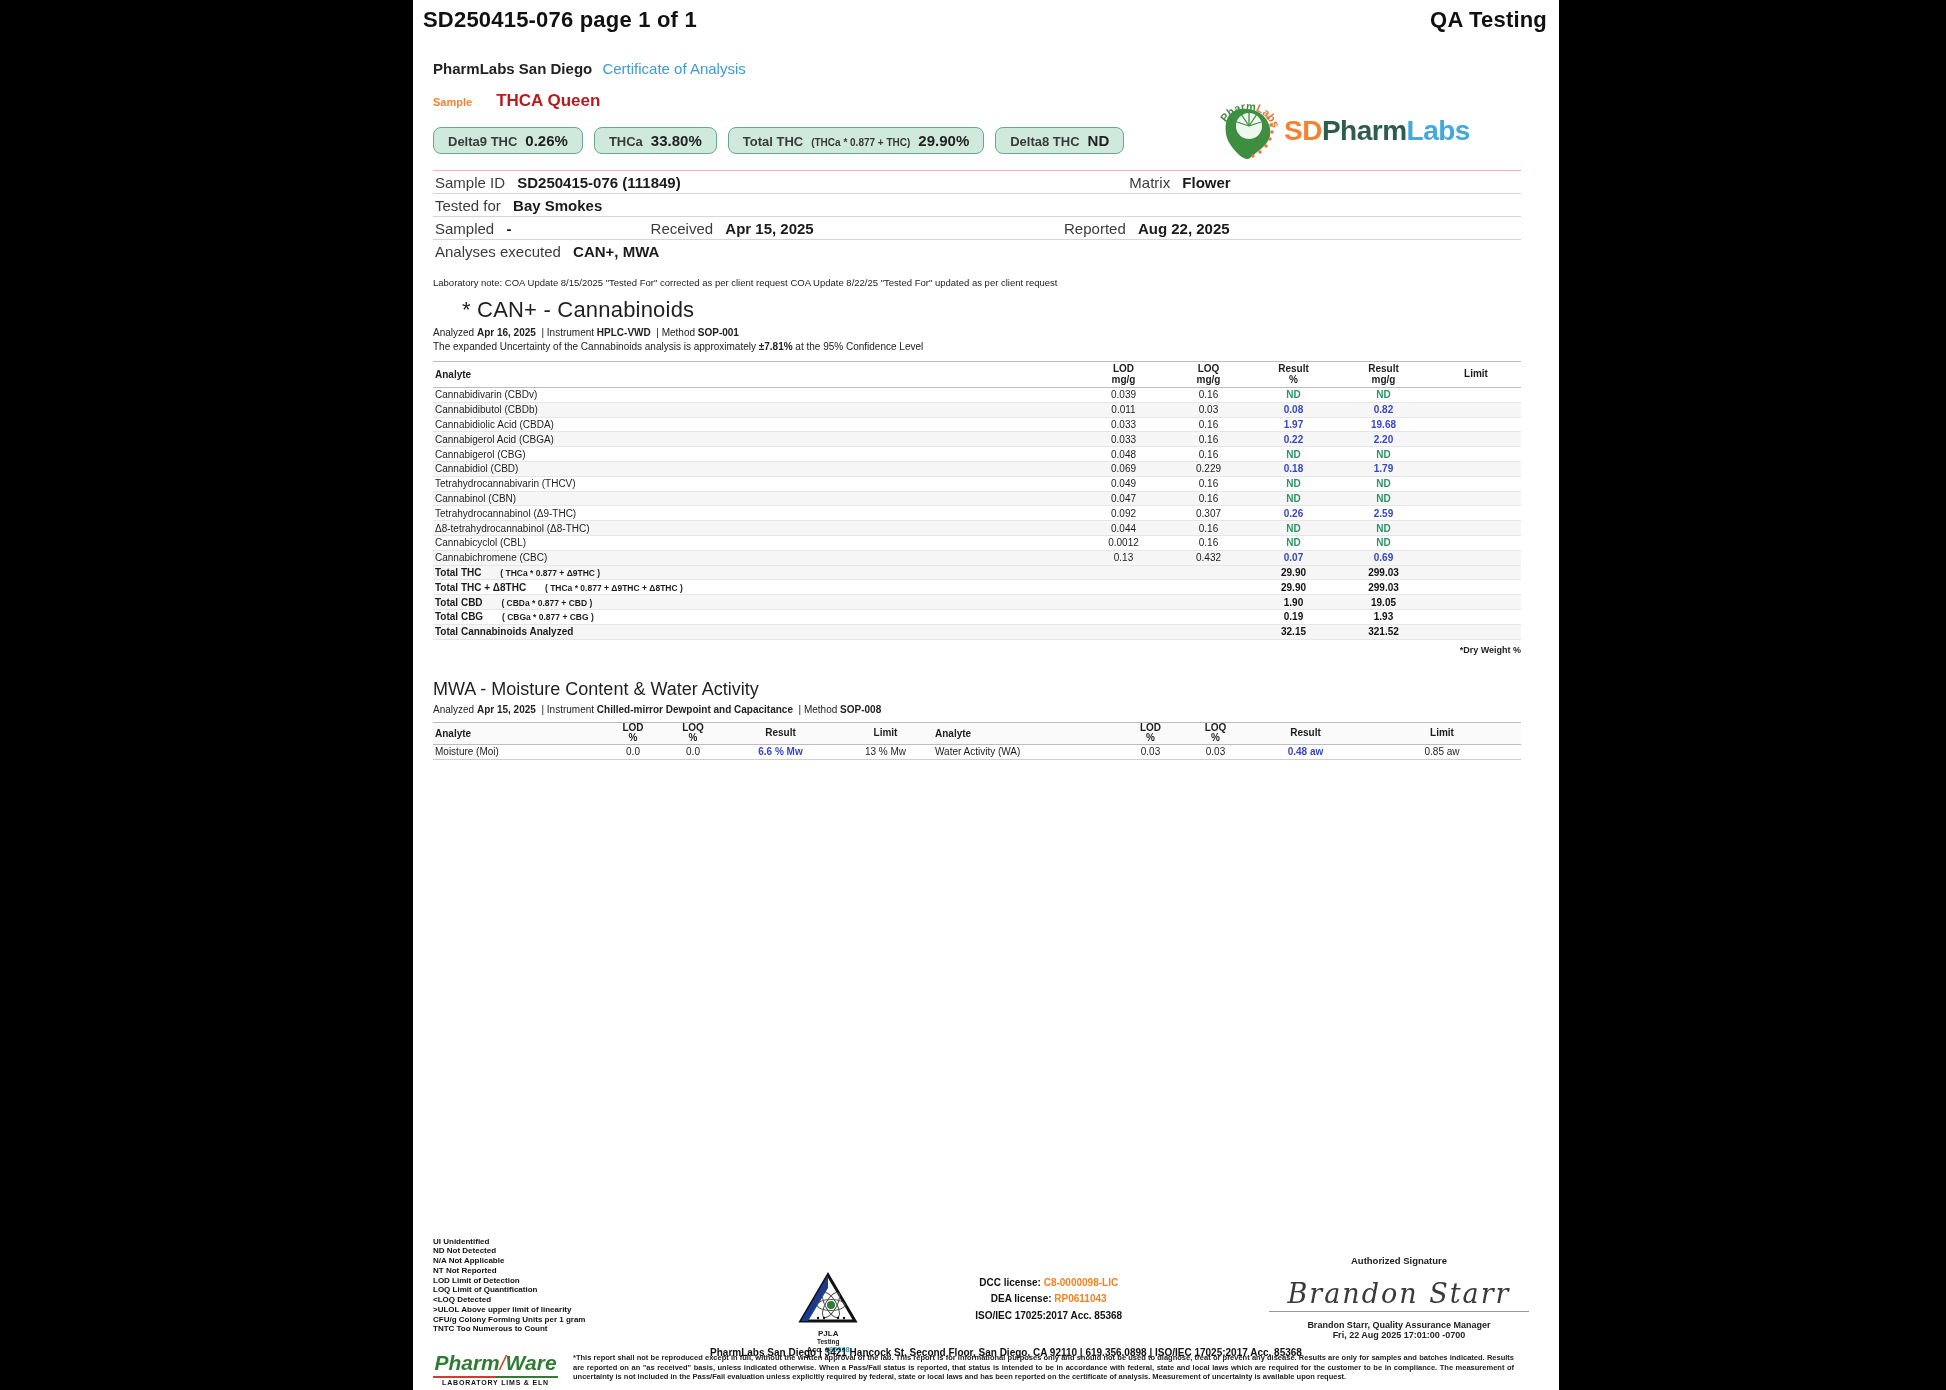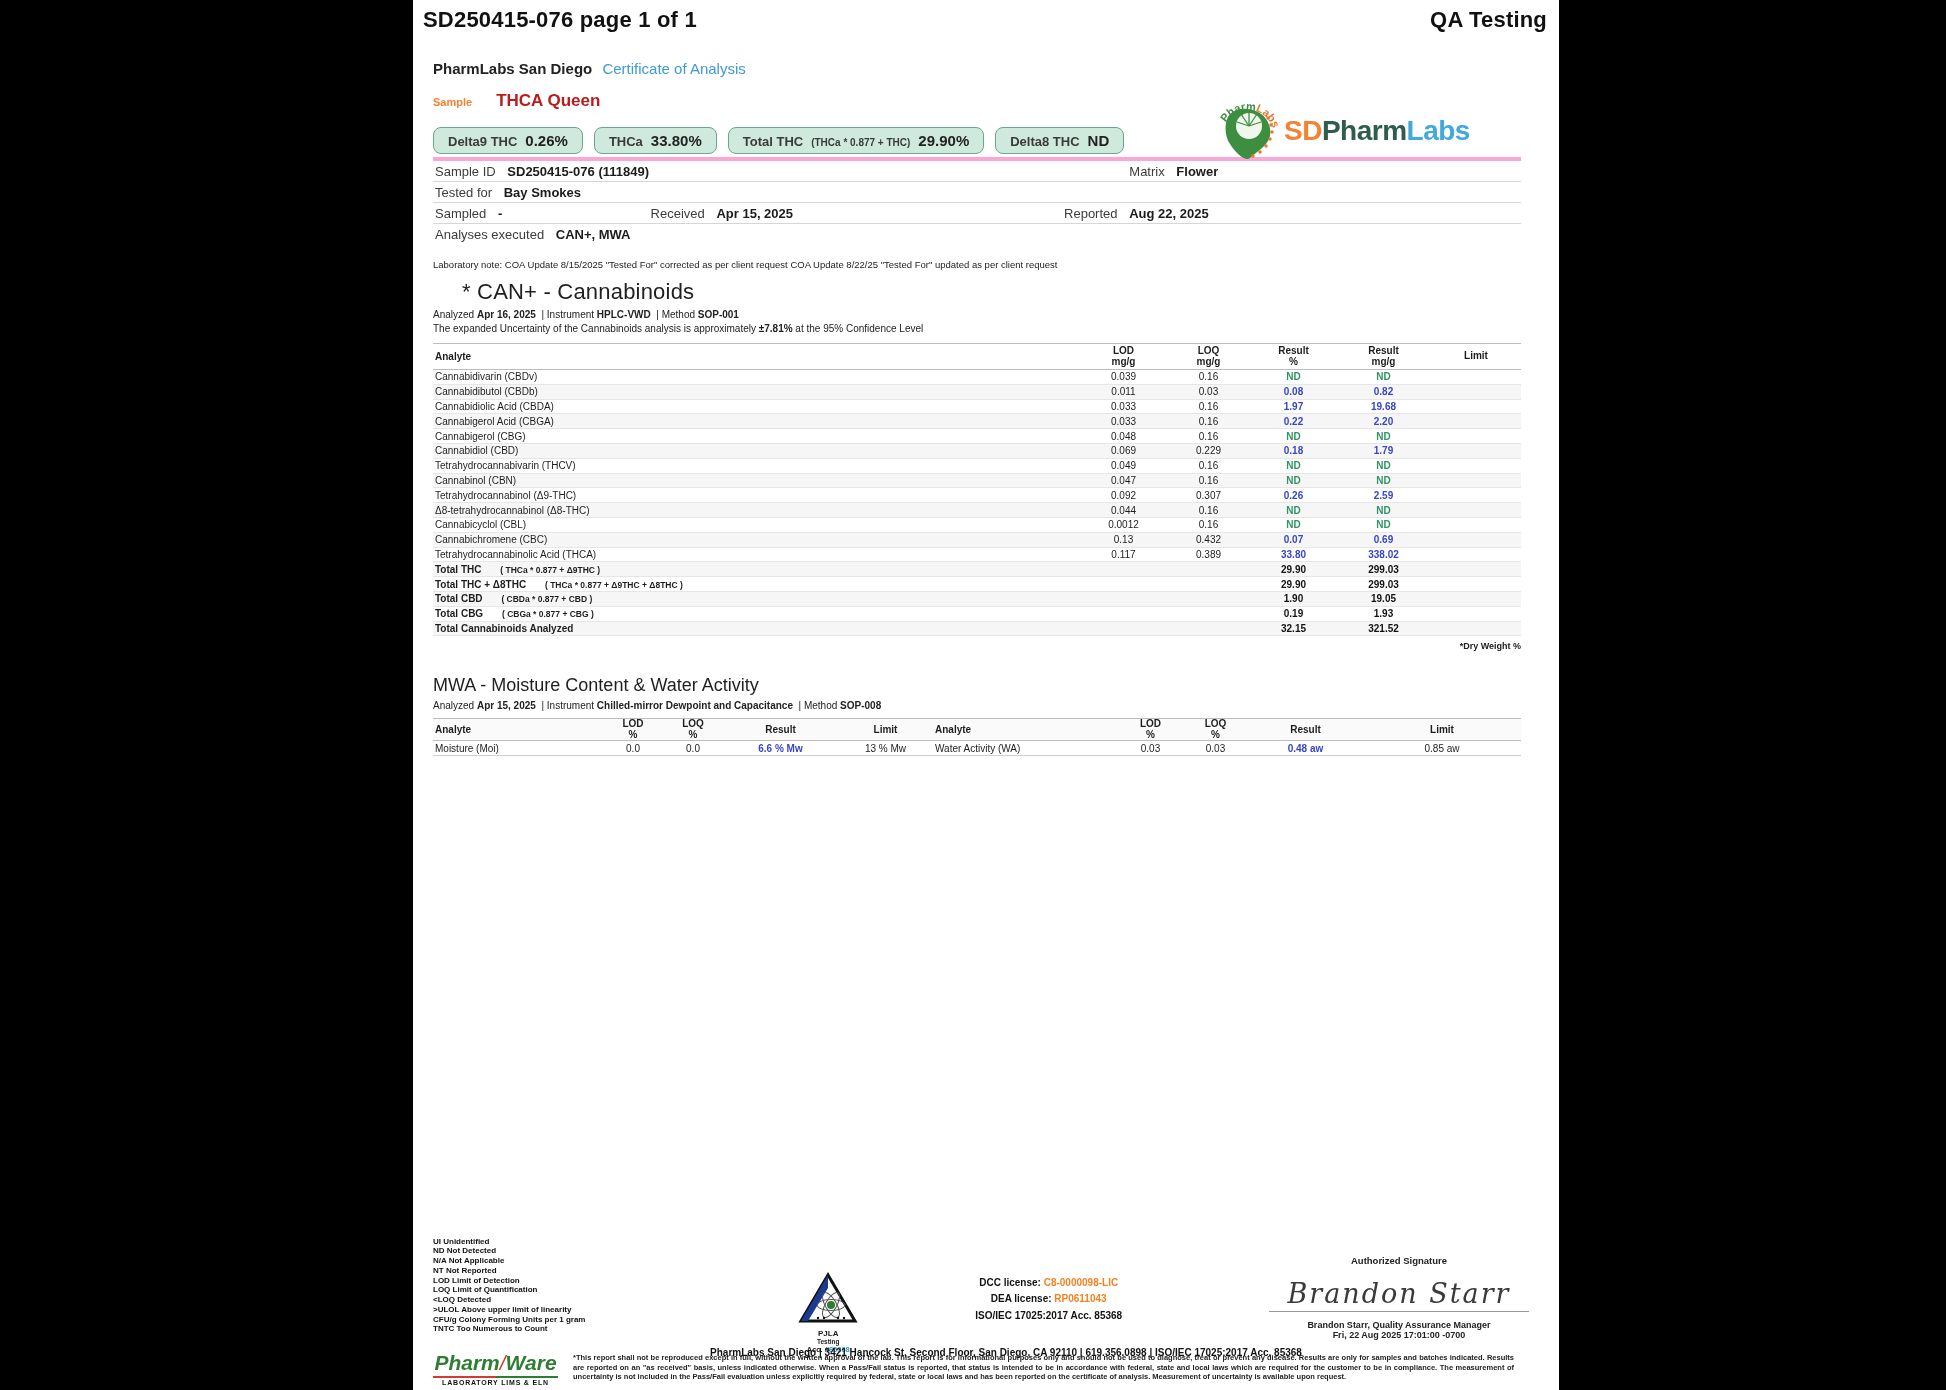--- a/index.html
+++ b/index.html
@@ -24,21 +24,21 @@
   .sample-label { color:#f58233; font-size:11px; font-weight:700; margin-right:24px; }
   .sample-name { font-size:17px; font-weight:600; color:#b91c1c; }
 
   .badges { margin-top:16px; display:flex; gap:11px; }
   .badge { background:#cfe9dc; border:1.5px solid #67a98a; border-radius:8px; padding:4px 14px; display:flex; align-items:baseline; gap:8px; }
   .badge .b-label { font-size:13px; font-weight:700; color:#3a3a3a; }
   .badge .b-formula { font-size:10px; font-weight:700; color:#3a3a3a; }
   .badge .b-value { font-size:15px; font-weight:700; color:#222; }
 
   
-  .info { margin-top:3px; border-top:4px solid #f9a8d4; font-size:13px; }
+  .info { margin-top:16px; border-top:1px solid #f9a8d4; font-size:15px; }
   .info-row { position:relative; border-bottom:1px solid #d6d6d6; padding:2.5px 2px; min-height:14px; }
   .ilabel { color:#3c3c3c; margin-right:8px; }
   .ival { font-weight:700; color:#1b1b1b; }
   .pos-received { position:absolute; left:20%; top:2.5px; }
   .pos-reported { position:absolute; left:58%; top:2.5px; }
   .pos-matrix { position:absolute; left:64%; top:2.5px; }
   .info-row.last { border-bottom:none; }
 
   .lab-note { margin-top:15px; font-size:9.5px; color:#222; }
 
@@ -319,28 +319,20 @@
             <div class="cc"></div>
           </div>
           <div class="crow stripe">
             <div class="ca">Cannabichromene (CBC)</div>
             <div class="cc">0.13</div>
             <div class="cc">0.432</div>
             <div class="cc val-num">0.07</div>
             <div class="cc val-num">0.69</div>
             <div class="cc"></div>
           </div>
-          <div class="crow">
-            <div class="ca">Tetrahydrocannabinolic Acid (THCA)</div>
-            <div class="cc">0.117</div>
-            <div class="cc">0.389</div>
-            <div class="cc val-num">33.80</div>
-            <div class="cc val-num">338.02</div>
-            <div class="cc"></div>
-          </div>
           <div class="crow stripe">
             <div class="ca"><span class="tot-label">Total THC </span><span class="tot-formula">( THCa * 0.877 + Δ9THC )</span></div>
             <div class="cc"></div>
             <div class="cc"></div>
             <div class="cc val-total">29.90</div>
             <div class="cc val-total">299.03</div>
             <div class="cc"></div>
           </div>
           <div class="crow">
             <div class="ca"><span class="tot-label">Total THC + Δ8THC </span><span class="tot-formula">( THCa * 0.877 + Δ9THC + Δ8THC )</span></div>

